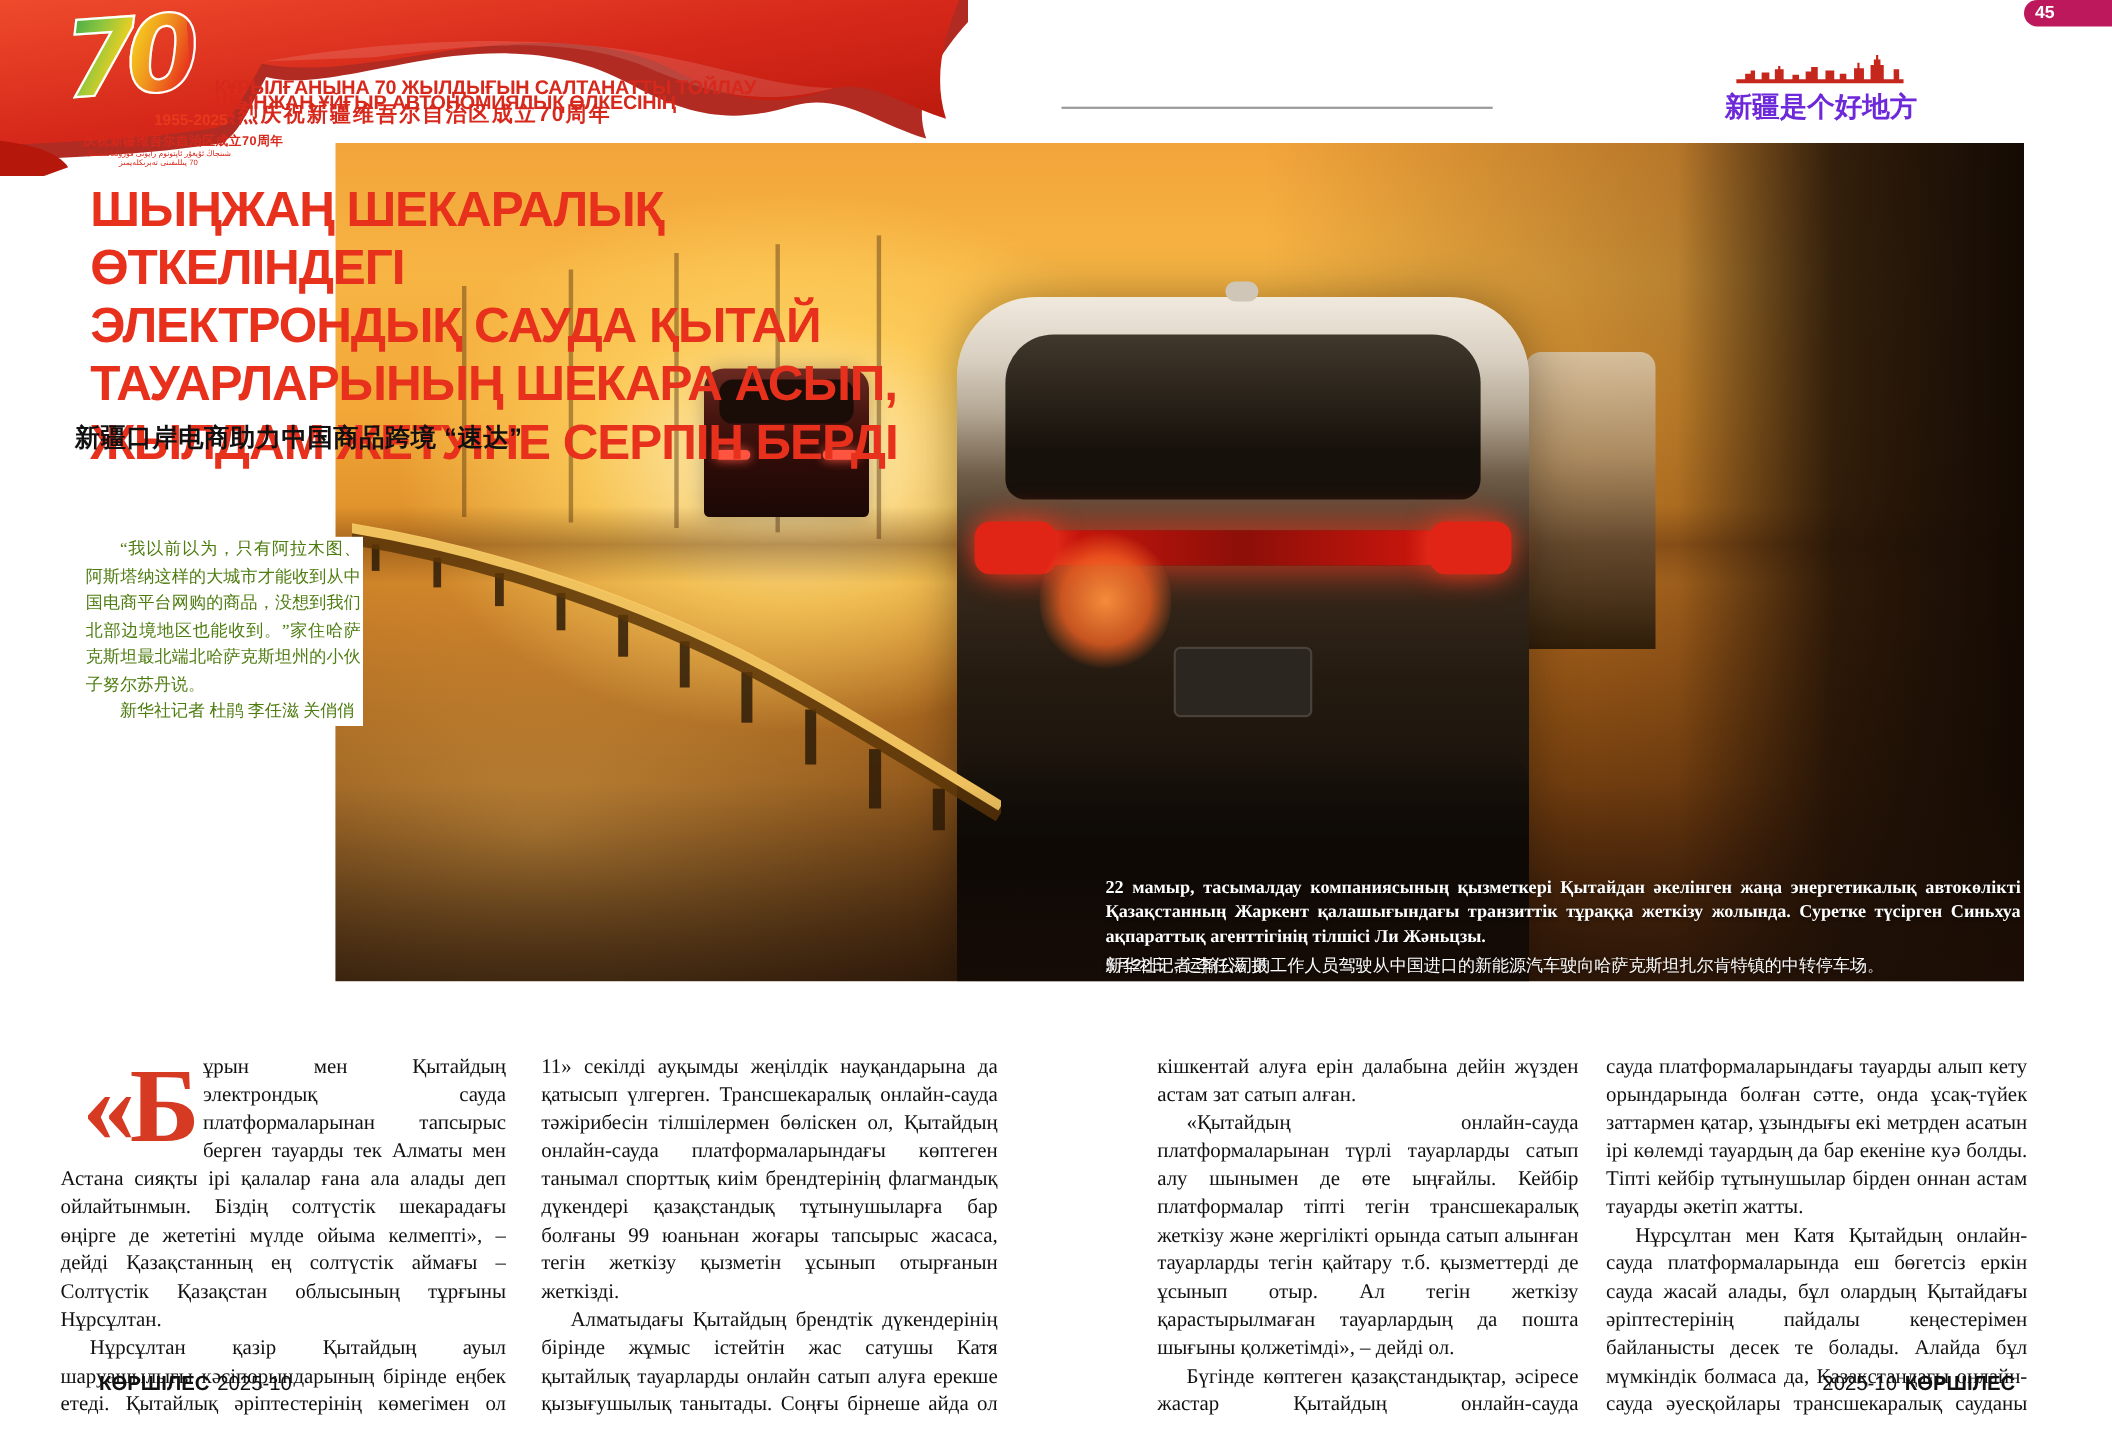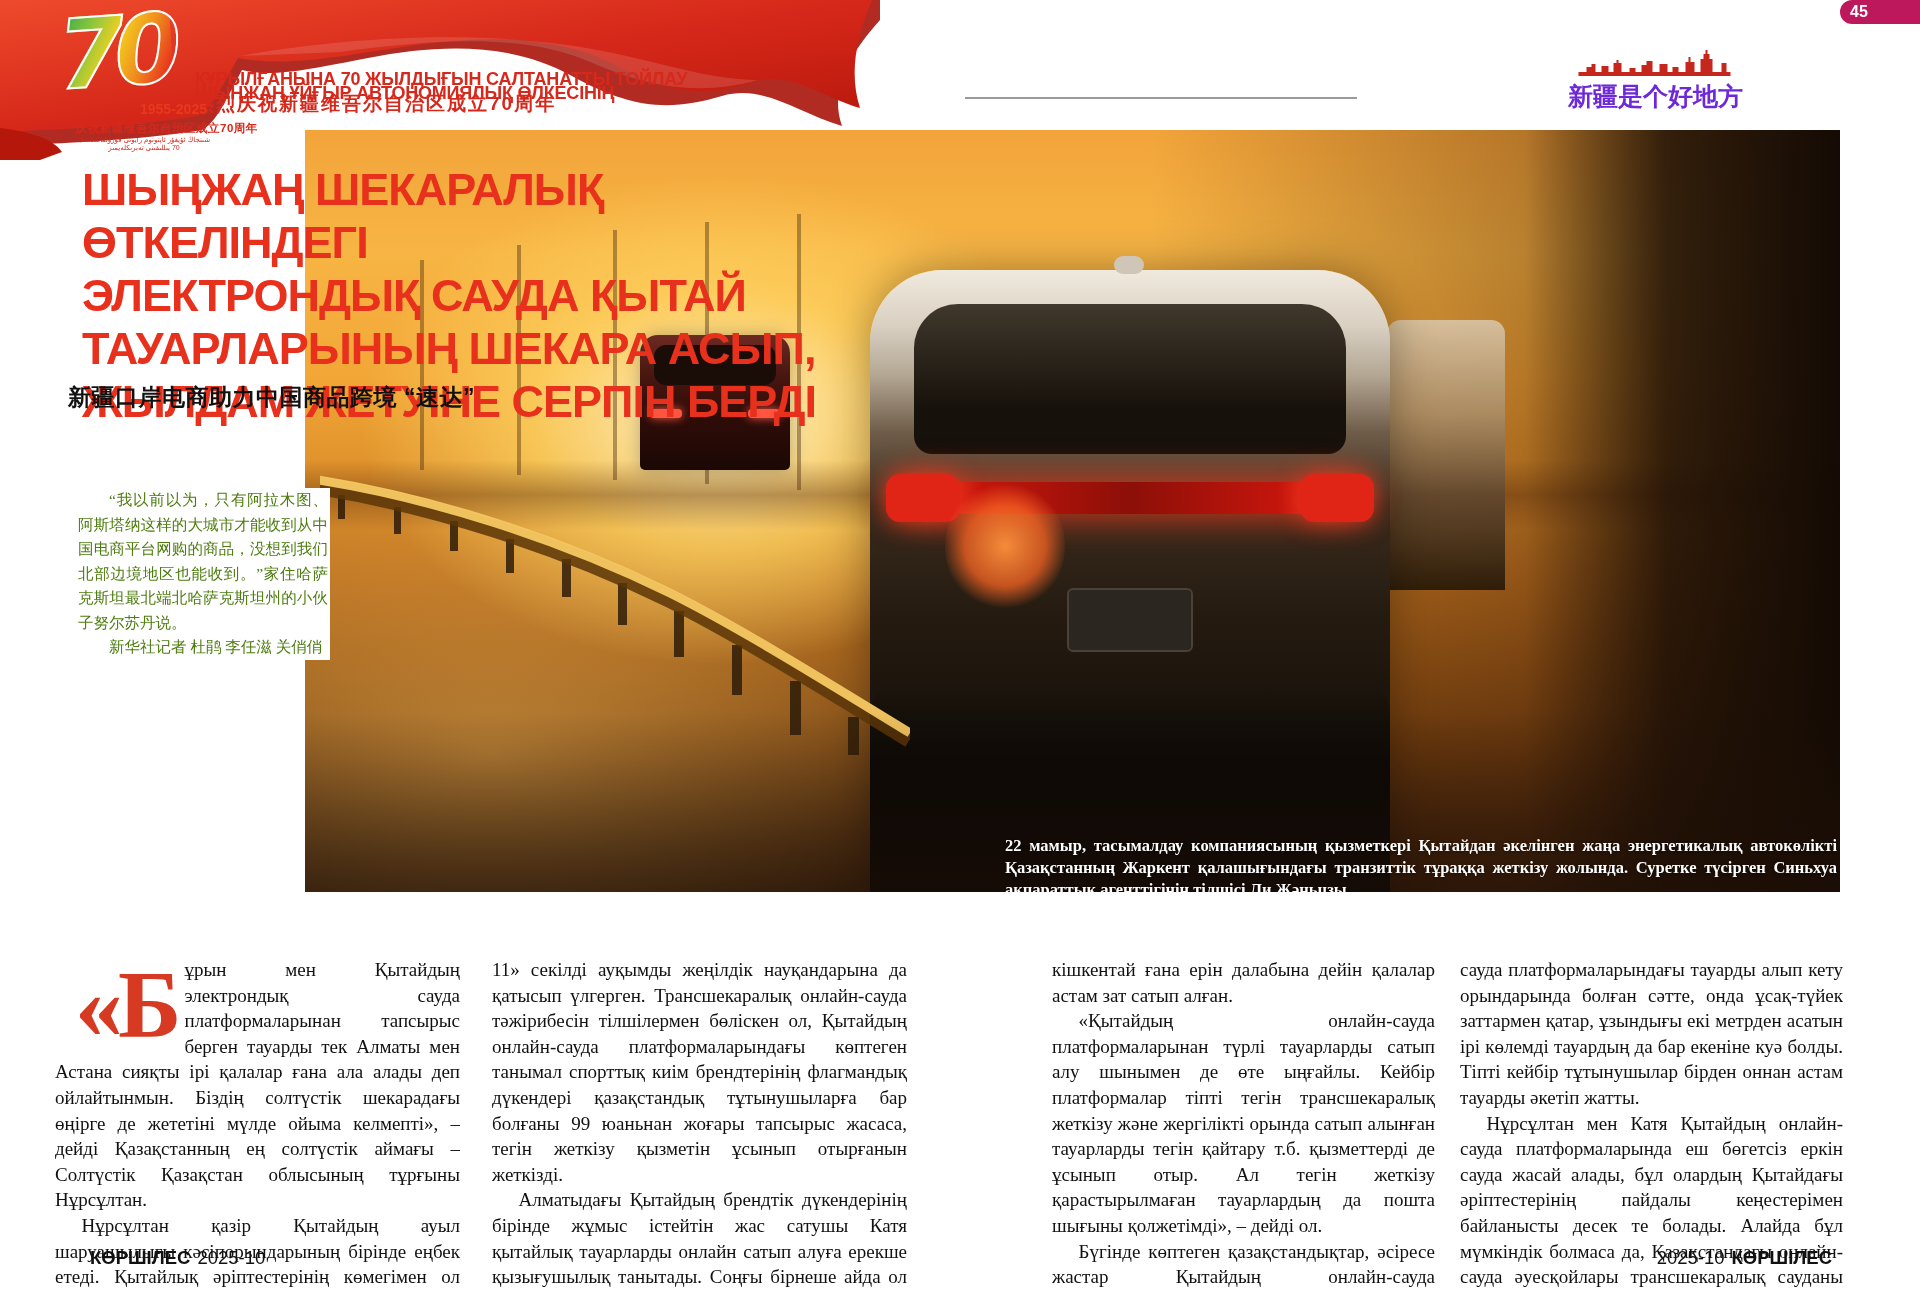--- a/index.html
+++ b/index.html
@@ -59,21 +59,21 @@
       background:linear-gradient(180deg,rgba(0,0,0,0),rgba(0,0,0,.5) 40%,#0a0705 100%);}
   .flare{left:640px;top:350px;width:120px;height:132px;border-radius:50%;
       background:radial-gradient(circle,rgba(255,145,60,.95) 0%,rgba(248,100,35,.75) 45%,rgba(248,100,35,0) 70%);}
   .van{left:1082px;top:190px;width:118px;height:270px;border-radius:14px 14px 0 0;
       background:linear-gradient(180deg,#d9c5a7 0%,#a98c66 35%,#5f472f 65%,#241707 100%);opacity:.9;}
   .dark-right{left:1220px;top:0;width:315px;height:100%;
       background:linear-gradient(90deg,rgba(30,16,6,0),rgba(25,13,5,.8) 45%,#150b04 100%);}
   .road-shade{left:0;bottom:0;width:100%;height:180px;
       background:linear-gradient(180deg,rgba(40,20,8,0),rgba(32,16,7,.55));}
   .guardrail{left:15px;top:325px;}
-  .caption-box{left:700px;top:705px;width:832px;color:#fff;z-index:5;}
+  .caption-box{left:700px;top:666px;width:832px;color:#fff;z-index:5;}
   .caption-kz{font-family:"Liberation Serif",serif;font-weight:bold;font-size:16.5px;line-height:22px;
       text-align:justify;text-shadow:0 1px 3px rgba(0,0,0,.5);position:static;}
   .caption-cn-row{position:static;display:flex;justify-content:space-between;gap:24px;margin-top:7px;
       font-size:15.5px;line-height:20px;text-shadow:0 1px 3px rgba(0,0,0,.5);}
   .caption-cn-row .credit{white-space:nowrap;}
 
   
   .headline{left:66px;top:163px;width:800px;z-index:6;color:#e8311c;font-weight:bold;
       font-size:45px;line-height:53px;letter-spacing:-1px;white-space:pre-line;margin-left:16px;}
   .subtitle{left:68px;top:382px;z-index:6;color:#111;font-weight:bold;font-size:23px;letter-spacing:.5px;}
@@ -205,21 +205,21 @@
   <div class="abs col c1">
     <span class="dropcap">«Б</span>
     <p>ұрын мен Қытайдың электрондық сауда платформаларынан тапсырыс берген тауарды тек Алматы мен Астана сияқты ірі қалалар ғана ала алады деп ойлайтынмын. Біздің солтүстік шекарадағы өңірге де жететіні мүлде ойыма келмепті», – дейді Қазақстанның ең солтүстік аймағы – Солтүстік Қазақстан облысының тұрғыны Нұрсұлтан.</p>
     <p class="ind">Нұрсұлтан қазір Қытайдың ауыл шаруашылығы кәсіпорындарының бірінде еңбек етеді. Қытайлық әріптестерінің көмегімен ол Қытайдың онлайн-сауда платформаларынан тауарға тапсырыс беруді жетік меңгеріп алған, тіпті көпке таныс «618», «Қос</p>
   </div>
   <div class="abs col c2">
     <p>11» секілді ауқымды жеңілдік науқандарына да қатысып үлгерген. Трансшекаралық онлайн-сауда тәжірибесін тілшілермен бөліскен ол, Қытайдың онлайн-сауда платформаларындағы көптеген танымал спорттық киім брендтерінің флагмандық дүкендері қазақстандық тұтынушыларға бар болғаны 99 юаньнан жоғары тапсырыс жасаса, тегін жеткізу қызметін ұсынып отырғанын жеткізді.</p>
     <p class="ind">Алматыдағы Қытайдың брендтік дүкендерінің бірінде жұмыс істейтін жас сатушы Катя қытайлық тауарларды онлайн сатып алуға ерекше қызығушылық танытады. Соңғы бірнеше айда ол көптеген Қытайдың онлайн-сауда платформаларынан велосипедтен бастап,</p>
   </div>
   <div class="abs col c3">
-    <p>кішкентай ғана ерін далабына дейін қалалар астам зат сатып алған.</p>
+    <p>кішкентай алуға ерін далабына дейін жүзден астам зат сатып алған.</p>
     <p class="ind">«Қытайдың онлайн-сауда платформаларынан түрлі тауарларды сатып алу шынымен де өте ыңғайлы. Кейбір платформалар тіпті тегін трансшекаралық жеткізу және жергілікті орында сатып алынған тауарларды тегін қайтару т.б. қызметтерді де ұсынып отыр. Ал тегін жеткізу қарастырылмаған тауарлардың да пошта шығыны қолжетімді», – дейді ол.</p>
     <p class="ind">Бүгінде көптеген қазақстандықтар, әсіресе жастар Қытайдың онлайн-сауда платформаларынан тауар сатып алуға бет бұрып, біртіндеп дағдылана бастады. Тілші Алматыдағы бірнеше Қытайдың онлайн-</p>
   </div>
   <div class="abs col c4">
     <p>сауда платформаларындағы тауарды алып кету орындарында болған сәтте, онда ұсақ-түйек заттармен қатар, ұзындығы екі метрден асатын ірі көлемді тауардың да бар екеніне куә болды. Тіпті кейбір тұтынушылар бірден оннан астам тауарды әкетіп жатты.</p>
     <p class="ind">Нұрсұлтан мен Катя Қытайдың онлайн-сауда платформаларында еш бөгетсіз еркін сауда жасай алады, бұл олардың Қытайдағы әріптестерінің пайдалы кеңестерімен байланысты десек те болады. Алайда бұл мүмкіндік болмаса да, Қазақстандағы онлайн-сауда әуесқойлары трансшекаралық сауданы бәрібір іске асыратынына күмән жоқ. Себебі</p>
   </div>
 
   <div class="abs badge badge-l">44</div>
   <div class="abs foot foot-l">

